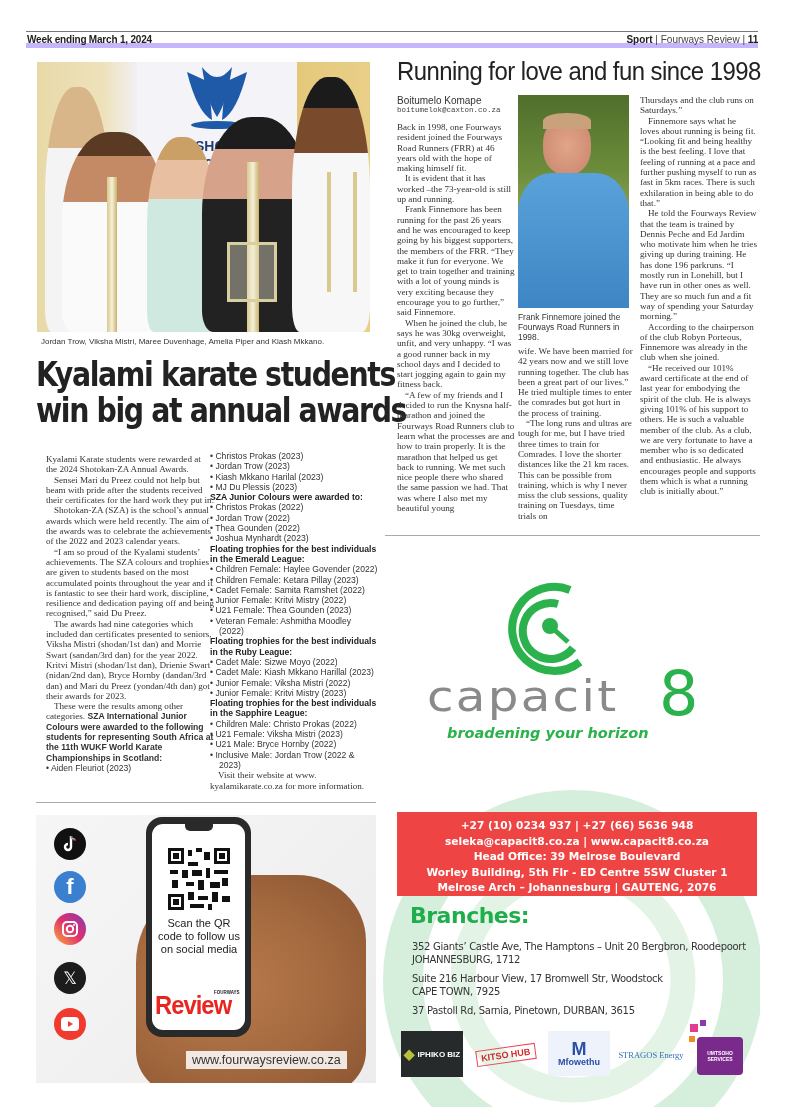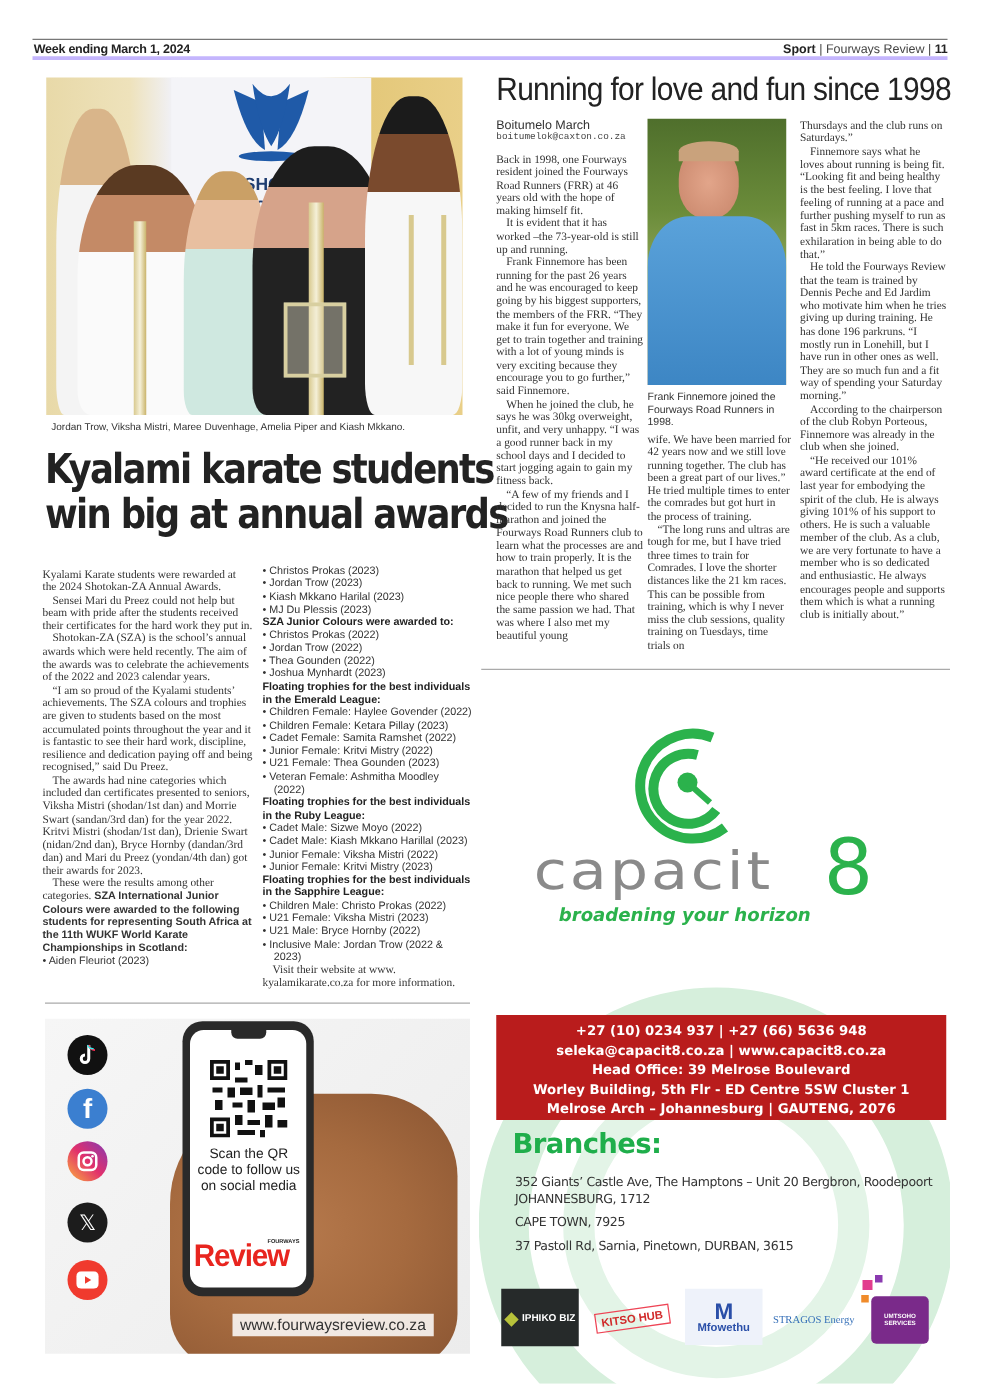--- a/index.html
+++ b/index.html
@@ -1,39 +1,39 @@
 <!DOCTYPE html>
 <html><head>
 <meta charset="utf-8">
 <style>
 *{box-sizing:border-box;margin:0;padding:0}
 body{width:786px;height:1113px;background:#fff;position:relative;overflow:hidden;font-family:"Liberation Serif",serif;color:#222}
 .abs{position:absolute}
-.hdr{left:26px;top:31px;width:732px;height:17px;border-top:1px solid #777;border-bottom:3px solid #c4b5fd;font-family:"Liberation Sans",sans-serif;font-size:10px;line-height:15px;display:flex;justify-content:space-between;padding:0 0 0 1px}
+.hdr{left:26px;top:31px;width:732px;height:17px;border-top:1px solid #777;border-bottom:5px solid #c4b5fd;font-family:"Liberation Sans",sans-serif;font-size:10px;line-height:15px;display:flex;justify-content:space-between;padding:0 0 0 1px}
 .hdr b{font-weight:bold;letter-spacing:-0.2px}
 .hdr .r .sec{font-weight:bold}
 .hdr .r .pub{color:#444;font-weight:normal}
 .photo-karate{left:37px;top:62px;width:333px;height:270px;background:linear-gradient(90deg,#e8d9a8 0%,#eee2bb 20%,#f0f0f4 30%,#f3f3f6 65%,#e4c87a 78%,#e9cf88 100%);overflow:hidden}
 .person{position:absolute;border-radius:45% 45% 10% 10%}
 .cap{font-family:"Liberation Sans",sans-serif;font-size:8px;color:#333}
 .kh{left:36px;top:357px;width:340px;font-family:"DejaVu Sans",sans-serif;font-weight:bold;font-size:33px;line-height:36px;letter-spacing:-1.6px;color:#222;transform:scaleX(0.86);transform-origin:left top;white-space:nowrap}
 .col{font-size:9.1px;line-height:10.3px;color:#333}
 .col p{text-indent:8px}
 .col p.first{text-indent:0}
 .sans{font-family:"Liberation Sans",sans-serif}
 .list{font-family:"Liberation Sans",sans-serif;font-size:8.6px;line-height:10.3px;color:#333}
 .list .b{font-weight:bold;color:#222}
 .list .li{padding-left:9px;text-indent:-9px}
 .rh{left:397px;top:56px;font-family:"Liberation Sans",sans-serif;font-size:26px;letter-spacing:-0.6px;color:#222;transform:scaleX(0.92);transform-origin:left top;white-space:nowrap}
 .by{font-family:"Liberation Sans",sans-serif;font-size:10px;color:#333}
 .email{font-family:Liberation Mono, monospace;font-size:7.5px;color:#444}
 .runner{left:518px;top:95px;width:111px;height:213px;background:linear-gradient(180deg,#4f6f2c 0%,#6b8c3a 35%,#8fa65a 60%,#b9b49a 100%);overflow:hidden}
 .divider{height:1px;background:#aaa}
 .ad-cap{left:383px;top:560px;width:377px;height:547px;background:#fff;overflow:hidden}
-.green-box{left:397px;top:812px;width:360px;height:84px;background:#b91c1c;color:#fff;font-family:"DejaVu Sans",sans-serif;font-weight:bold;font-size:10.6px;line-height:15.6px;text-align:center;padding-top:6px}
+.green-box{left:397px;top:812px;width:360px;height:84px;background:#ef4444;color:#fff;font-family:"DejaVu Sans",sans-serif;font-weight:bold;font-size:10.6px;line-height:15.6px;text-align:center;padding-top:6px}
 .branch-title{left:410px;top:903px;font-family:"DejaVu Sans",sans-serif;font-weight:bold;font-size:22px;color:#1fae4b;letter-spacing:-0.5px}
 .branch{font-family:"DejaVu Sans",sans-serif;font-size:10px;line-height:13px;color:#333;letter-spacing:-0.3px}
 .social-ad{left:36px;top:815px;width:340px;height:268px;background:linear-gradient(135deg,#f6f6f6,#ececec);overflow:hidden}
 .sicon{position:absolute;left:18px;width:32px;height:32px;border-radius:50%;display:flex;align-items:center;justify-content:center;color:#fff;font-family:"Liberation Sans",sans-serif;font-weight:bold}
 .phone{position:absolute;left:110px;top:2px;width:105px;height:220px;background:#2a2a2a;border-radius:16px;padding:7px 6px}
 .screen{width:100%;height:100%;background:#fff;border-radius:11px;position:relative;text-align:center}
 .hand{position:absolute;left:100px;top:60px;width:230px;height:220px;background:radial-gradient(ellipse at 40% 50%,#b77a4d 0%,#a56a3f 50%,#8a5532 100%);border-radius:40% 30% 20% 20%}
 .logo{position:absolute;height:44px;display:flex;align-items:center;justify-content:center;font-family:"Liberation Sans",sans-serif;font-weight:bold;font-size:9px}
 </style>
 </head>
@@ -70,21 +70,21 @@
   <div class="abs" style="left:190px;top:180px;width:50px;height:60px;border:3px solid #d8cfa0;background:rgba(240,235,210,.4)"></div>
   <div class="abs" style="left:290px;top:110px;width:30px;height:120px;border-left:4px solid #d8c98e;border-right:4px solid #d8c98e"></div>
 </div>
 <div class="abs cap" style="left:41px;top:337px">Jordan Trow, Viksha Mistri, Maree Duvenhage, Amelia Piper and Kiash Mkkano.</div>
 
 <div class="abs kh">
   <div>Kyalami karate students</div>
   <div>win big at annual awards</div>
 </div>
 
-<div class="abs col" style="left:34px;top:454px;width:168px">
+<div class="abs col" style="left:46px;top:454px;width:168px">
   <p class="first">Kyalami Karate students were rewarded at the 2024 Shotokan-ZA Annual Awards.</p>
   <p>Sensei Mari du Preez could not help but beam with pride after the students received their certificates for the hard work they put in.</p>
   <p>Shotokan-ZA (SZA) is the school’s annual awards which were held  recently. The aim of the awards was to celebrate the achievements of the 2022 and 2023 calendar years.</p>
   <p>“I am so proud of the Kyalami students’ achievements. The SZA colours and trophies are given to students based on the most accumulated points throughout the year and it is fantastic to see their hard work, discipline, resilience and dedication paying off and being recognised,” said Du Preez.</p>
   <p>The awards had nine categories which included dan certificates presented to seniors, Viksha Mistri (shodan/1st dan) and Morrie Swart (sandan/3rd dan) for the year 2022. Kritvi Mistri (shodan/1st dan), Drienie Swart (nidan/2nd dan), Bryce Hornby (dandan/3rd dan) and Mari du Preez (yondan/4th dan) got their awards for 2023.</p>
   <p><span>These were the results among other categories.</span> <b class="sans" style="font-size:8.6px">SZA International Junior Colours were awarded to the following students for representing South Africa at the 11th WUKF World Karate Championships in Scotland:</b></p>
   <div class="list">
       <div class="li">• <span>Aiden Fleuriot (2023)</span></div>
     </div>
 </div>
@@ -115,21 +115,21 @@
   <div class="li">• <span>Children Male: Christo Prokas (2022)</span></div>
   <div class="li">• <span>U21 Female: Viksha Mistri (2023)</span></div>
   <div class="li">• <span>U21 Male: Bryce Hornby (2022)</span></div>
   <div class="li">• <span>Inclusive Male: Jordan Trow (2022 &amp; 2023)</span></div>
   <p class="col" style="text-indent:8px;font-family:'Liberation Serif',serif">Visit their website at www. kyalamikarate.co.za for more information.</p>
 </div>
 <div class="abs divider" style="left:36px;top:802px;width:340px"></div>
 
 <div class="abs rh">Running for love and fun since 1998</div>
 <div class="abs" style="left:397px;top:95px;width:118px">
-  <div class="by">Boitumelo March</div>
+  <div class="by">Boitumelo Komape</div>
   <div class="email">boitumelok@caxton.co.za</div>
   <div class="col" style="margin-top:8px">
     <p class="first">Back in 1998, one Fourways resident joined the Fourways Road Runners (FRR) at 46 years old with the hope of making himself fit.</p>
     <p>It is evident that it has worked –the 73-year-old is still up and running.</p>
     <p>Frank Finnemore has been running for the past 26 years and he was encouraged to keep going by his biggest supporters, the members of the FRR. “They make it fun for everyone. We get to train together and training with a lot of young minds is very exciting because they encourage you to go further,” said Finnemore.</p>
     <p>When he joined the club, he says he was 30kg overweight, unfit, and very unhappy. “I was a good runner back in my school days and I decided to start jogging again to gain my fitness back.</p>
     <p>“A few of my friends and I decided to run the Knysna half-marathon and joined the Fourways Road Runners club to learn what the processes are and how to train properly. It is the marathon that helped us get back to running. We met such nice people there who shared the same passion we had. That was where I also met my beautiful young</p>
   </div>
 </div>
 
@@ -179,20 +179,21 @@
   <div>Worley Building, 5th Flr - ED Centre 5SW Cluster 1</div>
   <div>Melrose Arch – Johannesburg | GAUTENG, 2076</div>
 </div>
 <div class="abs branch-title">Branches:</div>
 <div class="abs branch" style="left:412px;top:940px;width:350px">
   <div style="margin-bottom:6px">
       <div>352 Giants’ Castle Ave, The Hamptons – Unit 20 Bergbron, Roodepoort</div>
       <div>JOHANNESBURG, 1712</div>
     </div>
   <div style="margin-bottom:6px">
+      <div>Suite 216 Harbour View, 17 Bromwell Str,  Woodstock</div>
       <div>CAPE TOWN, 7925</div>
     </div>
   <div>
       <div>37 Pastoll Rd, Sarnia, Pinetown, DURBAN, 3615</div>
     </div>
 </div>
 
 <div class="abs logo" style="left:401px;top:1031px;width:62px;height:46px;background:#262a2a;color:#fff;font-size:8px">
   <span style="color:#b7c23a;font-size:14px;margin-right:3px">◆</span>
     <span>IPHIKO BIZ</span>

